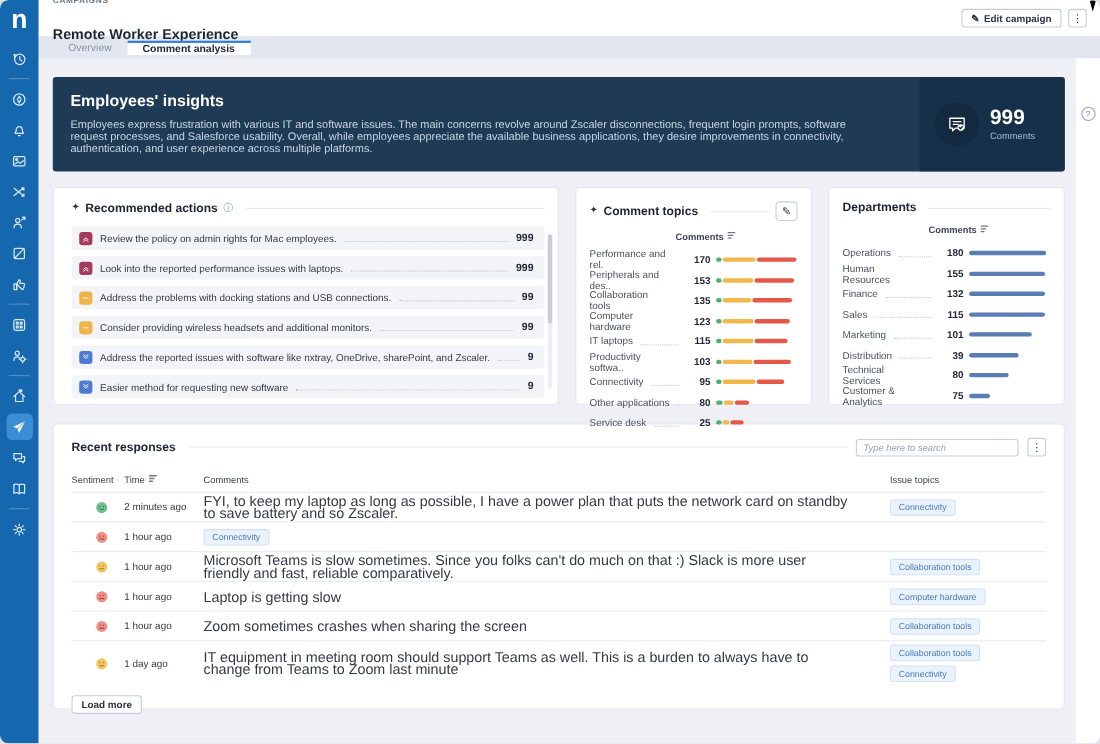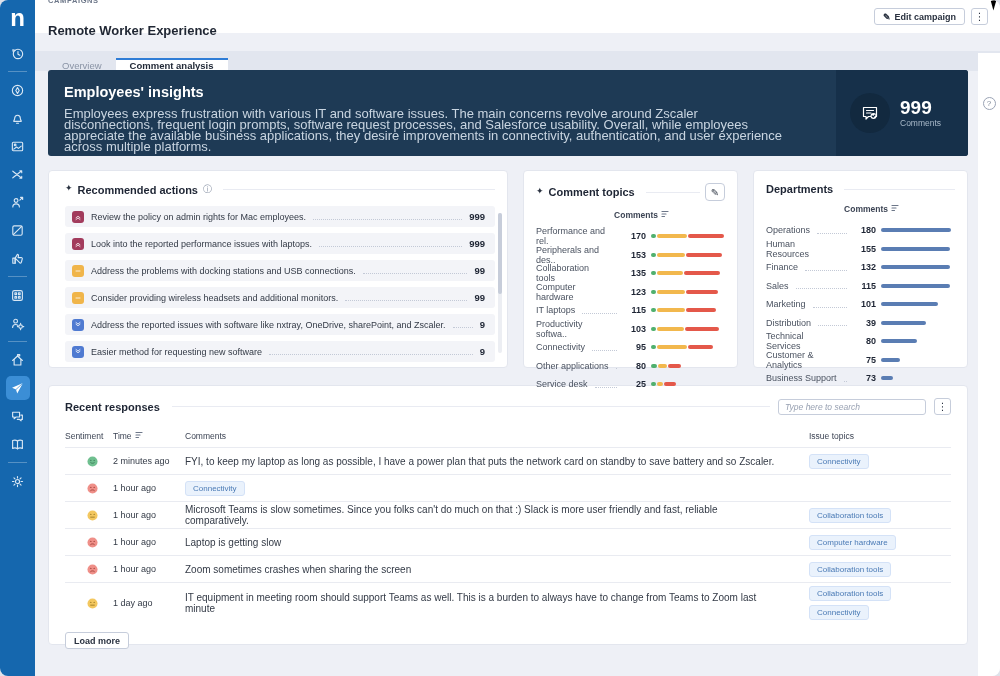--- a/index.html
+++ b/index.html
@@ -23,32 +23,32 @@
   .topbar { height:33px; background:#fff; display:flex; align-items:center; justify-content:space-between; padding:0 12px 0 13px; }
   .crumb { font-size:7.5px; letter-spacing:.6px; color:#6d7789; font-weight:bold; margin-bottom:18px; }
   .page-title { font-size:13px; font-weight:bold; color:#1f2633; }
   .topbar-right { display:flex; gap:6px; align-items:center; }
   .btn-outline { display:flex; align-items:center; gap:4px; background:#fff; border:1px solid #c6cddb; border-radius:3px;
                  height:17px; padding:0 8px; font-size:9px; font-weight:bold; color:#2a3240; cursor:pointer; font-family:inherit;}
   .btn-square { width:17px; height:17px; border:1px solid #c6cddb; border-radius:3px; background:#fff; font-size:10px;
                 color:#2a3240; display:flex; align-items:center; justify-content:center; cursor:pointer; }
 
   
-  .tabs { height:20px; background:#e2e6ef; display:flex; padding-left:13px; align-items:flex-end;margin-top:18px; }
+  .tabs { height:20px; background:#e2e6ef; display:flex; padding-left:13px; align-items:center; }
   .tab { font-size:9.5px; display:flex; align-items:center; padding:0 14px; color:#8a94a6; cursor:pointer; }
   .tab.active { background:#fff; color:#222a38; font-weight:bold; border-top:2px solid #2e7cd6; }
 
   
   .content { position:absolute; top:53px; left:0; width:943px; bottom:0; padding:17px 10px 0 13px; }
 
   
   .banner { height:86px; background:#1e3a55; border-radius:3px; display:flex; overflow:hidden; }
   .banner-left { flex:1; padding:14px 18px 0 16px; }
   .banner-title { color:#fff; font-size:14.5px; font-weight:bold; margin-bottom:8px; }
-  .banner-body { color:#c9d5e1; font-size:13px; line-height:11px; max-width:720px; }
+  .banner-body { color:#c9d5e1; font-size:10px; line-height:11px; max-width:720px; }
   .banner-right { width:132px; background:#16304a; display:flex; align-items:center; gap:10px; padding-left:14px; }
   .bubble-circle { width:40px; height:40px; border-radius:50%; background:#12293f; display:flex; align-items:center; justify-content:center; }
   .count-num { color:#fff; font-size:19px; font-weight:bold; line-height:20px; }
   .count-label { color:#a9b9c9; font-size:8.5px; }
 
   
   .cards-row { display:flex; gap:15px; margin-top:14px; height:198px; }
   .card { background:#fff; border:1px solid #e3e6ee; border-radius:4px; }
   .card-actions { width:460px; padding:12px 12px 10px 16px; position:relative; }
   .card-topics, .card-depts { width:215px; padding:12px 12px 10px 12px; }
@@ -92,21 +92,21 @@
   .resp-head { display:flex; align-items:center; gap:8px; }
   .resp-rule { flex:1; height:1px; background:#e9ebf2; margin-left:4px; }
   .search-box { width:148px; height:16px; border:1px solid #c6cddb; border-radius:3px; font-style:italic;
                 font-size:8.5px; color:#3b4350; padding:0 6px; font-family:inherit; }
   .search-box::placeholder { color:#98a1b2; }
   .resp-table { margin-top:10px; }
   .t-row { display:grid; grid-template-columns:48px 72px 1fr 142px; align-items:center; min-height:27px; border-top:1px solid #e9ebf1; }
   .t-row.head { border-top:none; min-height:22px; font-size:8.5px; font-weight:normal; color:#3c4454; }
   .t-head-cell { display:flex; align-items:center; gap:3px; }
   .cell-time { font-size:9px; color:#333a46; }
-  .cell-comment { font-size:10px; color:#333a46; padding-right:32px; line-height:11px; }
+  .cell-comment { font-size:13px; color:#333a46; padding-right:32px; line-height:11px; }
   .cell-topics { display:flex; gap:4px; flex-wrap:wrap; padding:3px 0; }
   .chip { background:#eaf2fc; border:1px solid #d4e2f7; color:#4a7ab5; font-size:8px; padding:2px 7px; border-radius:3px; white-space:nowrap; cursor:pointer; }
   .face { width:11px; height:11px; display:block; margin-left:22px; }
   .load-more { margin-top:9px; display:inline-block; }
 
   
   .help-rail { position:absolute; right:0; top:53px; width:22px; bottom:0; background:#fff; display:flex; justify-content:center; }
   .help-circle { margin-top:44px; width:13px; height:13px; border:1px solid #9aa3b5; border-radius:50%; color:#7d8798;
                  font-size:8px; display:flex; align-items:center; justify-content:center; cursor:pointer; }
   .cursor-arrow { position:absolute; right:2px; top:0; width:0; height:0; border-left:6px solid #000; border-bottom:10px solid transparent; transform:rotate(-15deg); z-index:9;}
@@ -523,28 +523,20 @@
                 </span>
             </div>
             <div class="metric-row">
               <span>Customer &amp; Analytics</span>
                 <span class="leader"></span>
               <span class="metric-value">75</span>
               <span class="bar-zone">
                   <i class="seg b" style="width: 19px;"></i>
                 </span>
             </div>
-            <div class="metric-row">
-              <span>Business Support</span>
-                <span class="leader"></span>
-              <span class="metric-value">73</span>
-              <span class="bar-zone">
-                  <i class="seg b" style="width: 12px;"></i>
-                </span>
-            </div>
           </div>
         </section>
       </div>
 
       <section class="card card-responses">
         <div class="resp-head">
           <span class="card-title">Recent responses</span>
           <span class="resp-rule"></span>
           <input class="search-box" placeholder="Type here to search" style="">
           <button class="btn-square">

